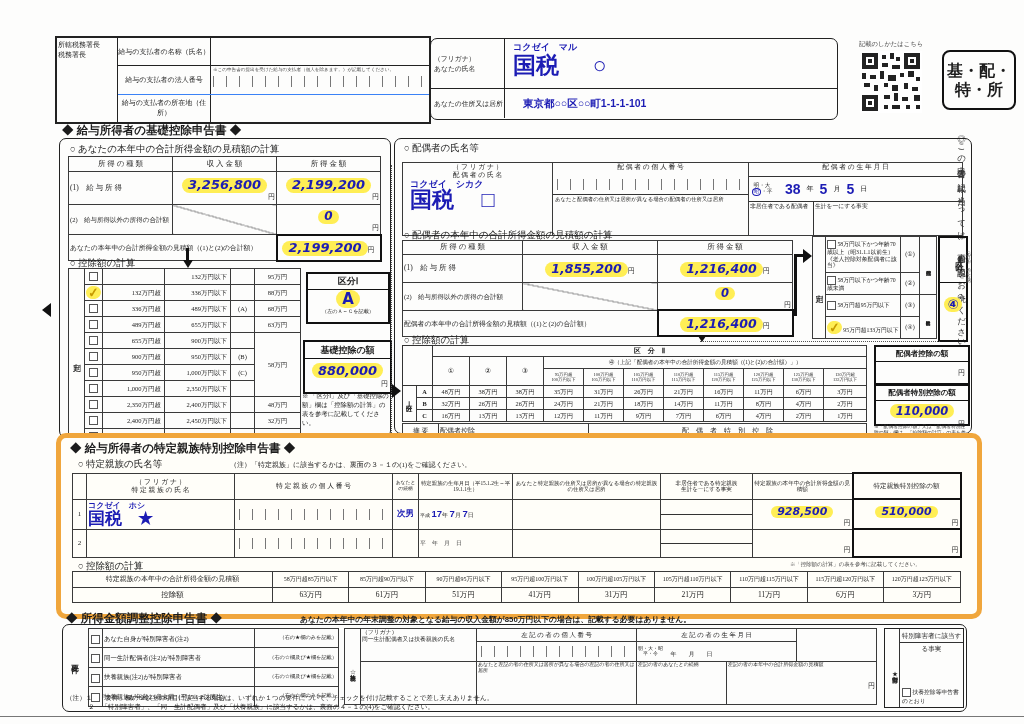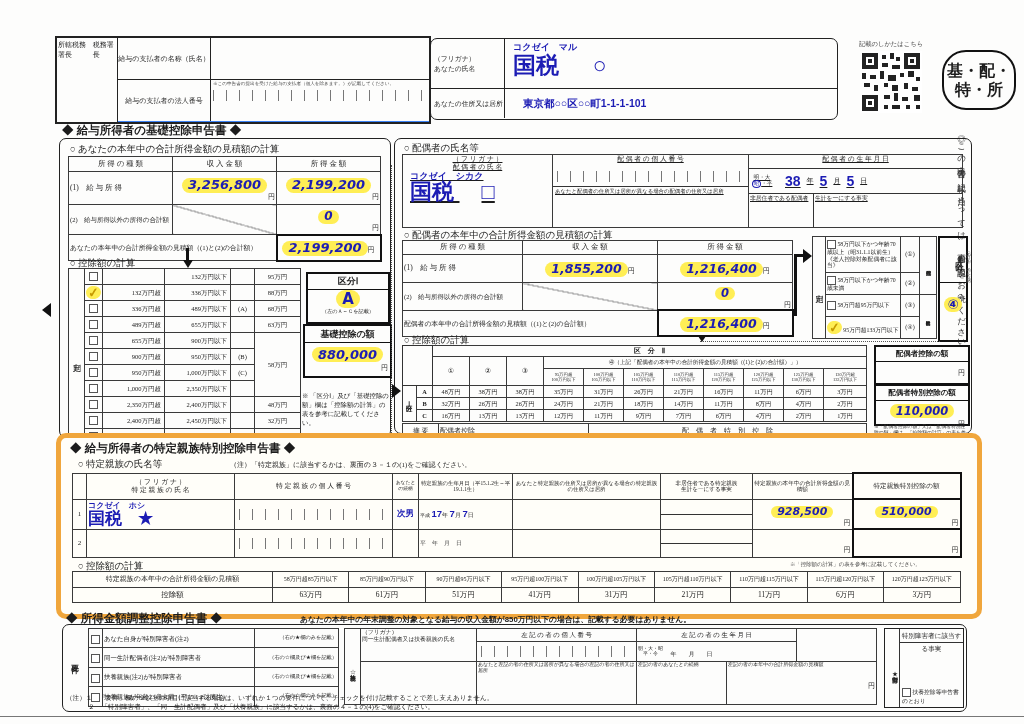--- a/index.html
+++ b/index.html
@@ -38,35 +38,39 @@
   #tok-calc td{text-align:center;}
 </style>
 </head>
 <body>
 
 <div id="page">
 
 
   <div class="abs" style="left:55px;top:36px;width:372px;height:84px;border:2px solid #222;">
     <div style="display:flex;height:100%;">
-      <div style="width:58px;border-right:1.6px solid #222;display:flex;justify-content:center;padding:2px 1px;">
+      <div style="width:58px;border-right:1.6px solid #222;display:flex;flex-direction:column;justify-content:flex-start;padding:2px 1px;">
         <div class="tiny" style="font-size:7px;">所轄税務署長</div>
         <div class="tiny" style="font-size:7px;text-align:left;">税務署長</div>
       </div>
       <div style="flex:1;display:flex;flex-direction:column;">
         <div style="flex:1;border-bottom:1px solid #222;display:flex;">
           <div class="hdr" style="width:92px;border-right:1px solid #222;font-size:7px;display:flex;align-items:center;justify-content:center;">給与の支払者の名称（氏名）</div>
           <div style="flex:1;"></div>
         </div>
         <div style="flex:1;border-bottom:1px solid #3b82f6;display:flex;">
           <div class="hdr" style="width:92px;border-right:1px solid #222;font-size:7px;display:flex;align-items:center;justify-content:center;">給与の支払者の法人番号</div>
           <div style="flex:1;padding:1px 2px;">
             <div style="font-size:4.6px;color:#444;">※この申告書の提出を受けた給与の支払者（個人を除きます。）が記載してください。</div>
             <div class="ticks" style="margin-top:4px;"></div>
           </div>
+        </div>
+        <div style="flex:1;display:flex;">
+          <div class="hdr" style="width:92px;border-right:1px solid #222;font-size:7px;display:flex;align-items:center;justify-content:center;">給与の支払者の所在地（住所）</div>
+          <div style="flex:1;"></div>
         </div>
       </div>
     </div>
   </div>
 
   <div class="abs rbox" style="left:430px;top:38px;width:406px;height:80px;">
     <div style="display:flex;height:49px;border-bottom:1px solid #222;">
       <div style="width:70px;border-right:1px solid #222;font-size:6.8px;display:flex;flex-direction:column;justify-content:center;padding-left:3px;">
         <span>（フリガナ）</span>
         <span>あなたの氏名</span>
@@ -124,21 +128,21 @@
           <rect x="42" y="46" width="6" height="4"></rect>
           <rect x="54" y="44" width="6" height="6"></rect>
         <rect x="24" y="54" width="4" height="4"></rect>
           <rect x="32" y="54" width="8" height="4"></rect>
           <rect x="46" y="54" width="4" height="4"></rect>
           <rect x="56" y="54" width="4" height="4"></rect>
       </g>
     </svg>
   </div>
 
-  <div class="abs" style="left:942px;top:50px;width:70px;height:56px;border:2.6px solid #111;border-radius:24px;display:flex;flex-direction:column;align-items:center;justify-content:center;">
+  <div class="abs" style="left:942px;top:50px;width:70px;height:56px;border:2.6px solid #111;border-radius:8px;display:flex;flex-direction:column;align-items:center;justify-content:center;">
     <div class="b sans" style="font-size:16px;line-height:1.2;">基・配・</div>
     <div class="b sans" style="font-size:16px;line-height:1.2;">特・所</div>
   </div>
 
   <div class="abs vtx" style="left:956px;top:128px;height:330px;font-size:8.5px;letter-spacing:1.5px;color:#333;">◎この申告書の記載に当たっては、裏面の説明をお読みください。</div>
 
   <div class="abs sec" style="left:62px;top:123px;">◆ 給与所得者の基礎控除申告書 ◆</div>
   <div class="abs rbox" style="left:59px;top:138px;width:330px;height:298px;"></div>
   <div class="abs tt" style="left:70px;top:143px;">○ あなたの本年中の合計所得金額の見積額の計算</div>
 
@@ -276,37 +280,37 @@
   </table>
 
   <div class="abs" style="left:306px;top:272px;width:80px;height:48px;border:2px solid #111;">
     <div class="c b" style="font-size:9px;border-bottom:1.4px solid #111;height:15px;line-height:15px;">区分Ⅰ</div>
     <div class="c">
       <span class="hw hl" style="font-size:15px;font-style:normal;">A</span>
       <div style="font-size:5.2px;">（左のＡ～Ｃを記載）</div>
     </div>
   </div>
 
-  <div class="abs" style="left:303px;top:324px;width:85px;height:50px;border:2.4px solid #111;">
+  <div class="abs" style="left:303px;top:340px;width:85px;height:50px;border:2.4px solid #111;">
     <div class="c b" style="font-size:9px;border-bottom:1.4px solid #111;height:16px;line-height:16px;">基礎控除の額</div>
     <div style="padding:2px;">
       <div class="c"><span class="hw hl" style="font-size:13px;">880,000</span></div>
       <div class="yen">円</div>
     </div>
   </div>
   <div class="abs" style="left:302px;top:392px;width:87px;font-size:6.4px;line-height:1.4;">※ 「区分Ⅰ」及び「基礎控除の額」欄は「控除額の計算」の表を参考に記載してください。</div>
 
   <div class="abs tri-left" style="left:42px;top:303px;"></div>
 
   <div class="abs dot-v" style="left:391px;top:165px;height:268px;"></div>
 
   <div class="abs rbox" style="left:394px;top:138px;width:576px;height:294px;"></div>
   <div class="abs tt" style="left:404px;top:142px;">○ 配偶者の氏名等</div>
 
-  <table class="abs" style="left:402px;top:154px;width:560px;text-decoration:underline;">
+  <table class="abs" style="left:402px;top:162px;width:560px;">
     <colgroup>
         <col style="width:150px">
         <col style="width:196px">
         <col style="width:214px">
       </colgroup>
     <tbody>
         <tr style="height:72px;">
       <td style="vertical-align:top;">
         <div class="hdr" style="font-size:6.8px;"><span>（ フ リ ガ ナ ）</span><br><span>配 偶 者 の 氏 名</span></div>
         <div class="ink sans" style="font-size:9px;padding-left:6px;">コクゼイ　シカク</div>

